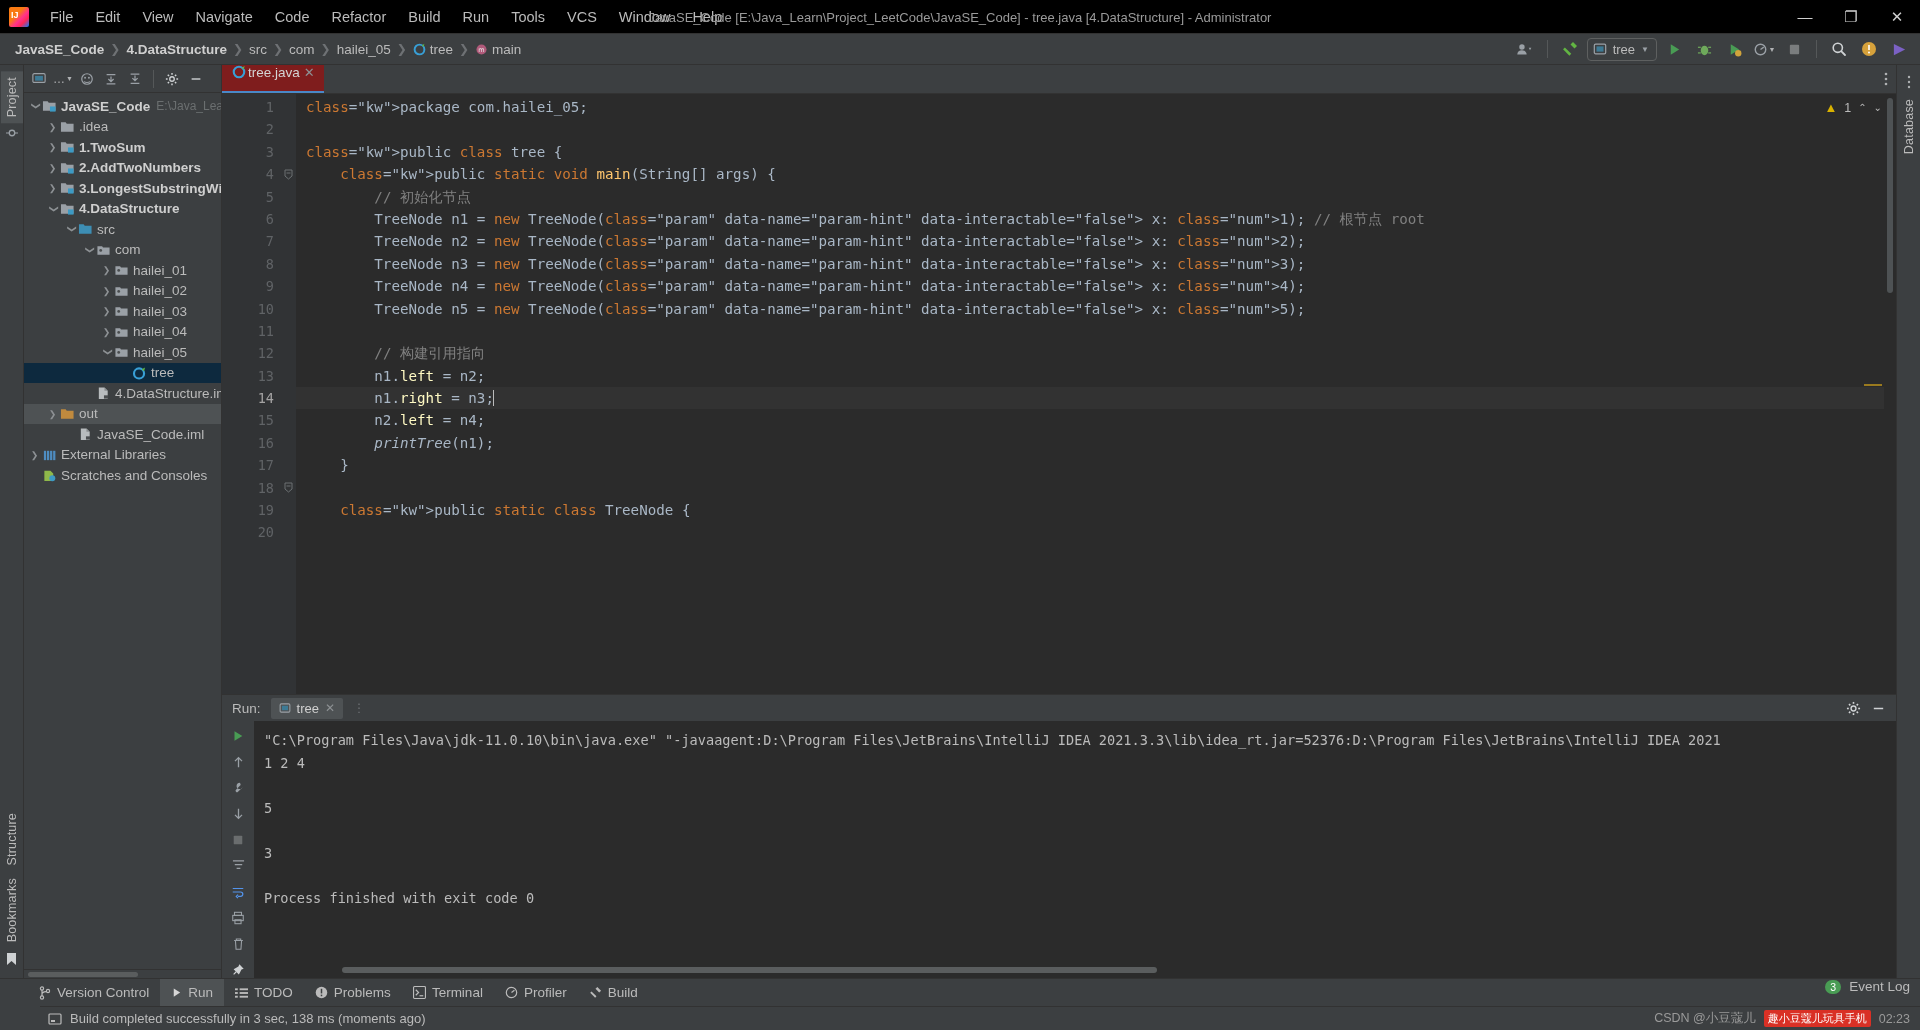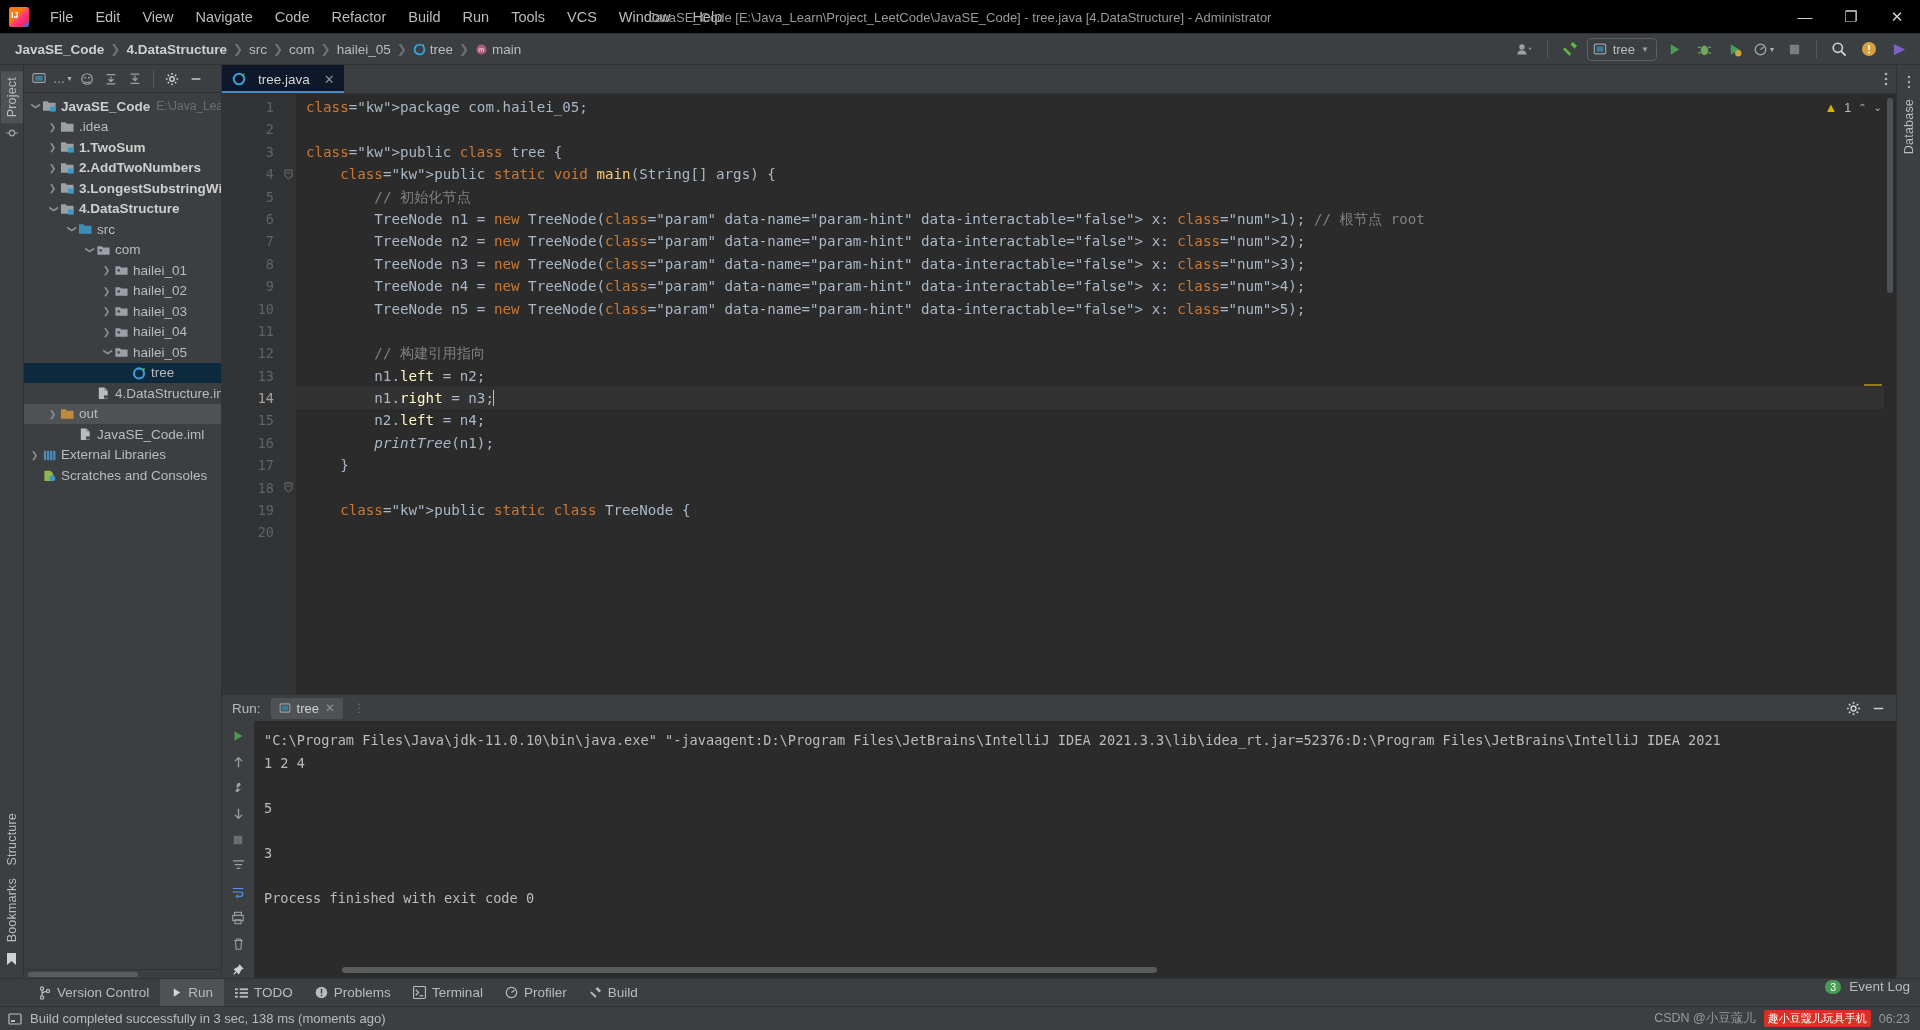--- a/index.html
+++ b/index.html
@@ -144,22 +144,22 @@
   }
 
   
   .editor-col { flex: 1 1 auto; display: flex; flex-direction: column; min-width: 0; }
   .tabbar {
     height: 29px; flex: 0 0 29px; background: #3c3f41;
     display: flex; align-items: stretch; border-bottom: 1px solid #323232;
     position: relative;
   }
   .etab {
-    display: flex; align-items: center; gap: 12px;
-    padding: 0 9px 0 10px; background: #0f172a; position: relative;
+    display: flex; gap: 2px;
+    padding: 0 9px 0 10px; background: #7f1d1d; position: relative;
     font-size: 13.5px; color: #d4d4d4;
   }
   .etab::after {
     content:""; position:absolute; left:0; right:0; bottom:0; height:2px;
     background:#4a88c7;
   }
   .etab .x { color: #8d9194; font-size: 13px; margin-left: 2px;}
   .tabbar-right { margin-left: auto; display: flex; align-items: center; padding-right: 8px; color:#afb1b3;}
 
   .edit-area {
@@ -278,20 +278,21 @@
   .badge {
     background: #499c54; color: #fff; border-radius: 8px;
     font-size: 10.5px; padding: 0 5px; line-height: 14px; height: 14px;
     display:inline-block;
   }
   .statusbar {
     height: 24px; flex: 0 0 24px; background: #3c3f41;
     display: flex; align-items: center; padding-left: 8px;
     font-size: 13px; color: #bbbbbb; gap: 8px;
     border-top: 1px solid #323232;
+    margin-left: 40px;
   }
   .status-right { margin-left:auto; display:flex; align-items:center; gap:8px; padding-right:10px;}
   .wm {
     display: flex; align-items: center; gap: 4px;
     font-size: 12.5px; color: #9a9a9a;
   }
   .wm-box {
     background: #d93025; color:#fff; font-size: 11px; padding: 1px 4px;
     border-radius: 2px; display:inline-flex; align-items:center; gap:3px;
   }
@@ -1018,16 +1019,16 @@
     <span>
       <svg width="14" height="14" viewBox="0 0 14 14">
           <rect x="1" y="2" width="12" height="10" rx="1" fill="none" stroke="#bbbbbb" stroke-width="1.2"></rect>
           <rect x="3" y="8" width="4" height="2" fill="#bbbbbb"></rect>
         </svg>
     </span>
     <span>Build completed successfully in 3 sec, 138 ms (moments ago)</span>
     <div class="status-right">
       <span class="wm">CSDN @小豆蔻儿</span>
       <span class="wm-box">趣小豆蔻儿玩具手机</span>
-      <span class="wm">06:23</span>
+      <span class="wm">02:23</span>
     </div>
   </div>
 </div>
 
 </body></html>

